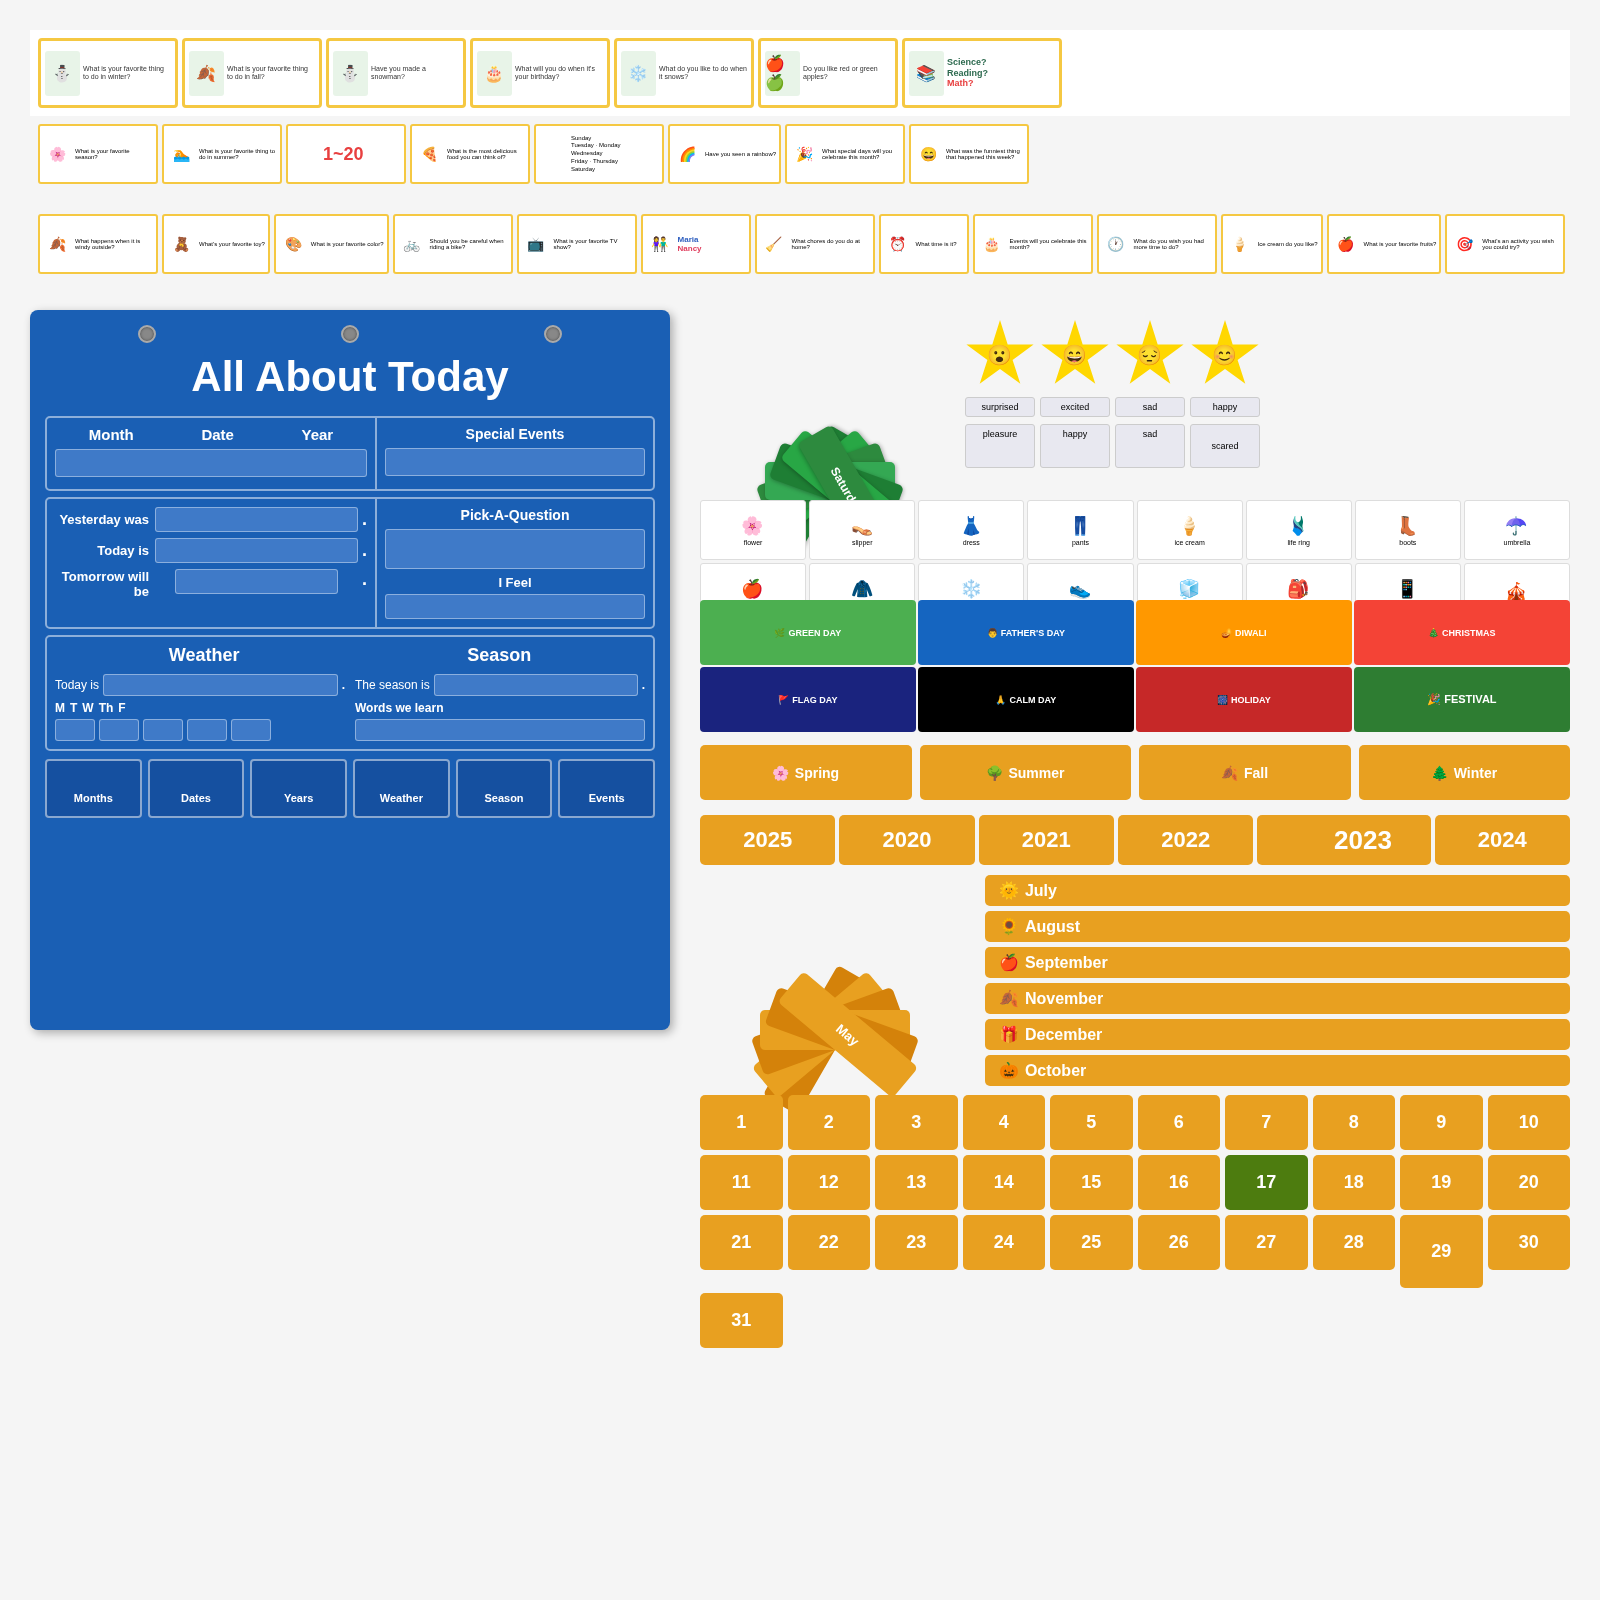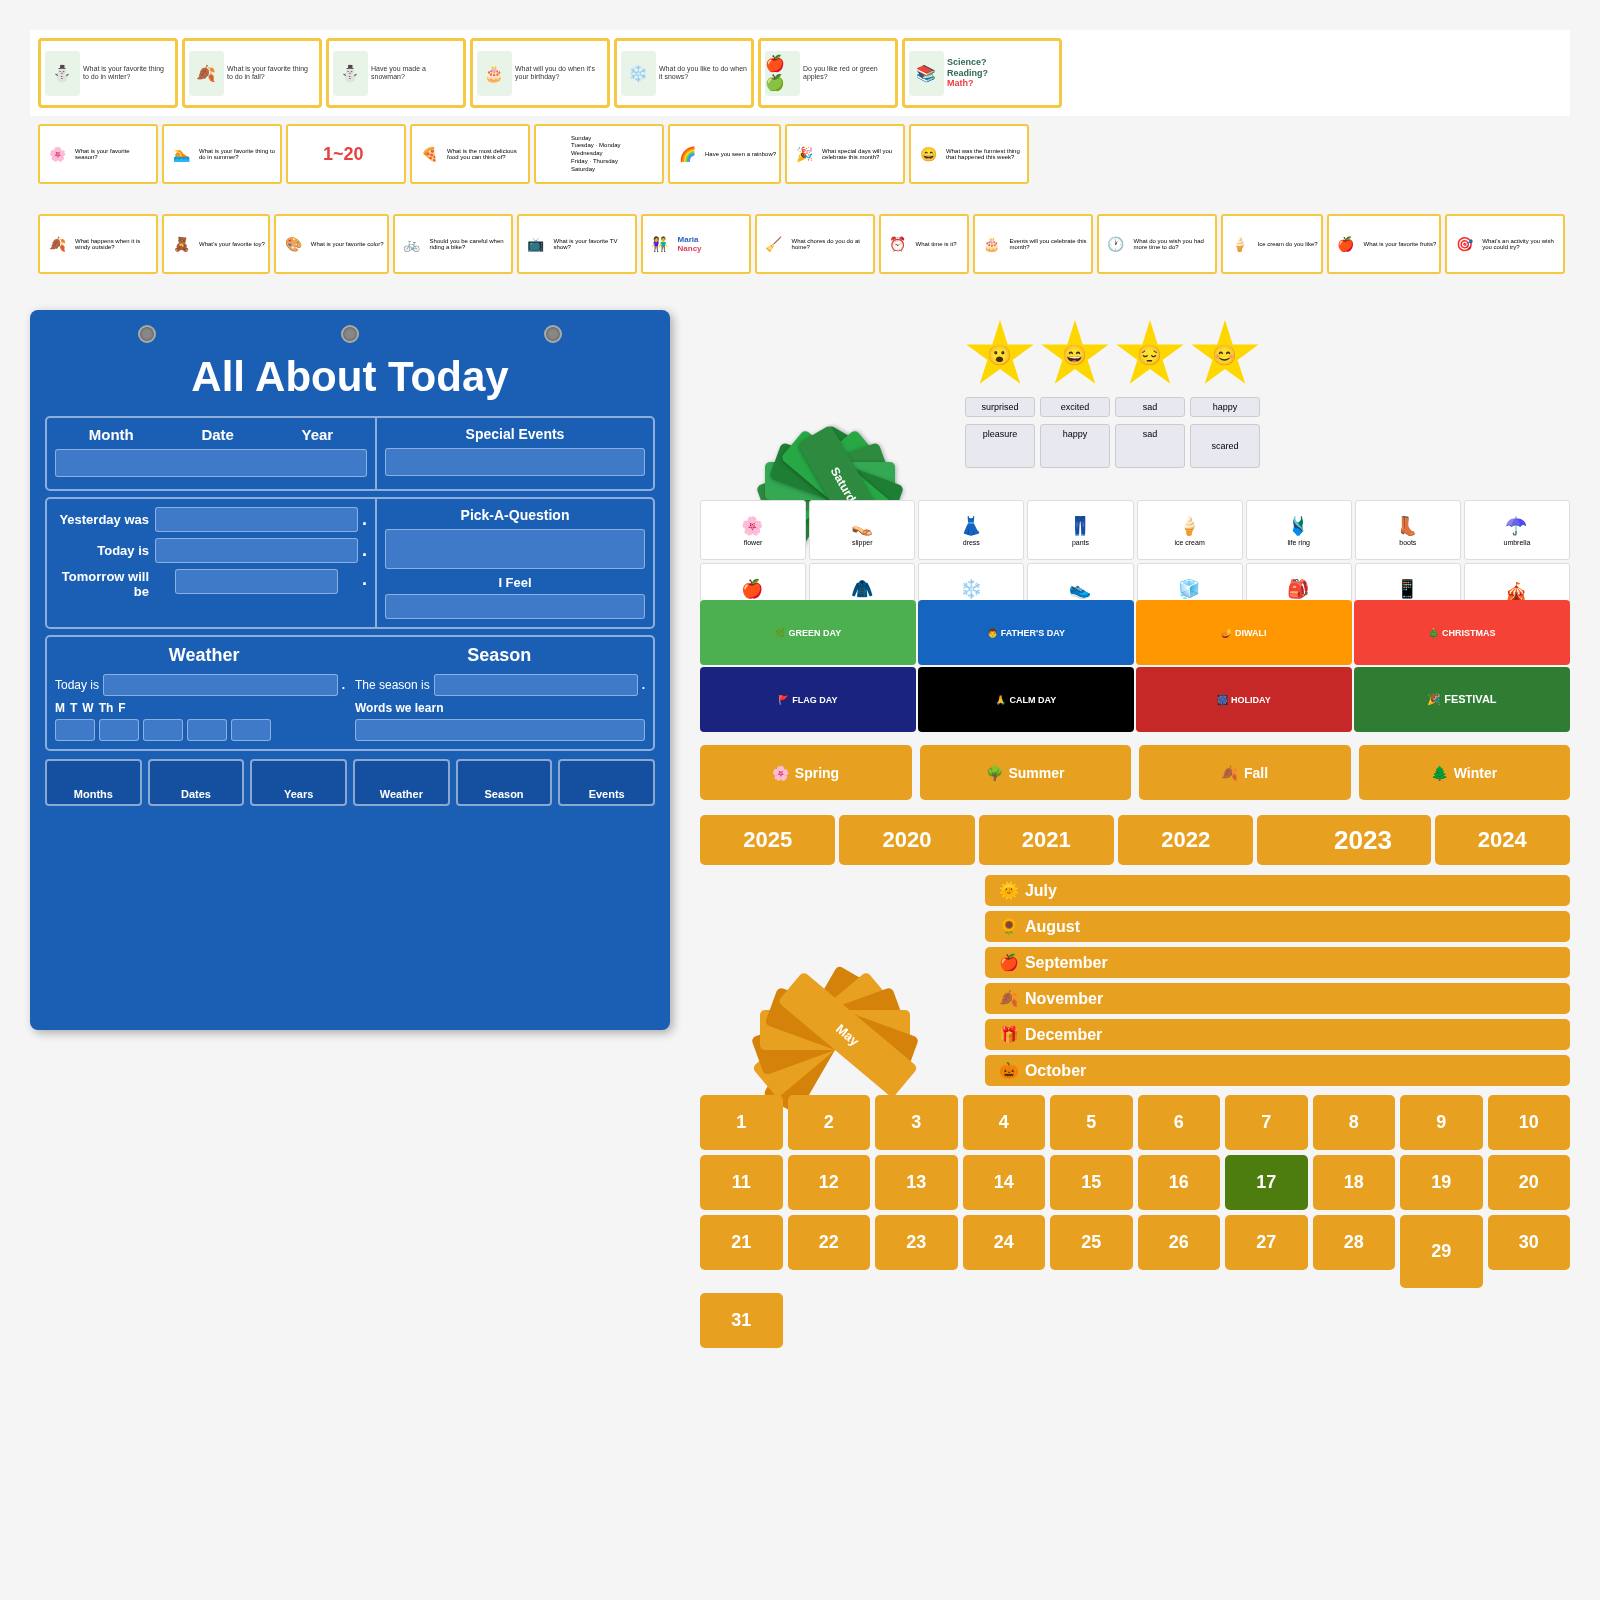--- a/index.html
+++ b/index.html
@@ -128,25 +128,25 @@
       display: flex;
       gap: 6px;
       margin-top: 8px;
     }
 
     .pocket {
       flex: 1;
       background: #1550a0;
       border: 2px solid rgba(255,255,255,0.5);
       border-radius: 4px;
-      height: 47px;
+      height: 59px;
       display: flex;
       align-items: flex-end;
       justify-content: center;
-      padding-bottom: 4px;
+      padding-bottom: 12px;
       color: white;
       font-size: 11px;
       font-weight: bold;
     }
 
     .vocab-card {
       background: white;
       border: 1px solid #ddd;
       border-radius: 3px;
       padding: 3px;

